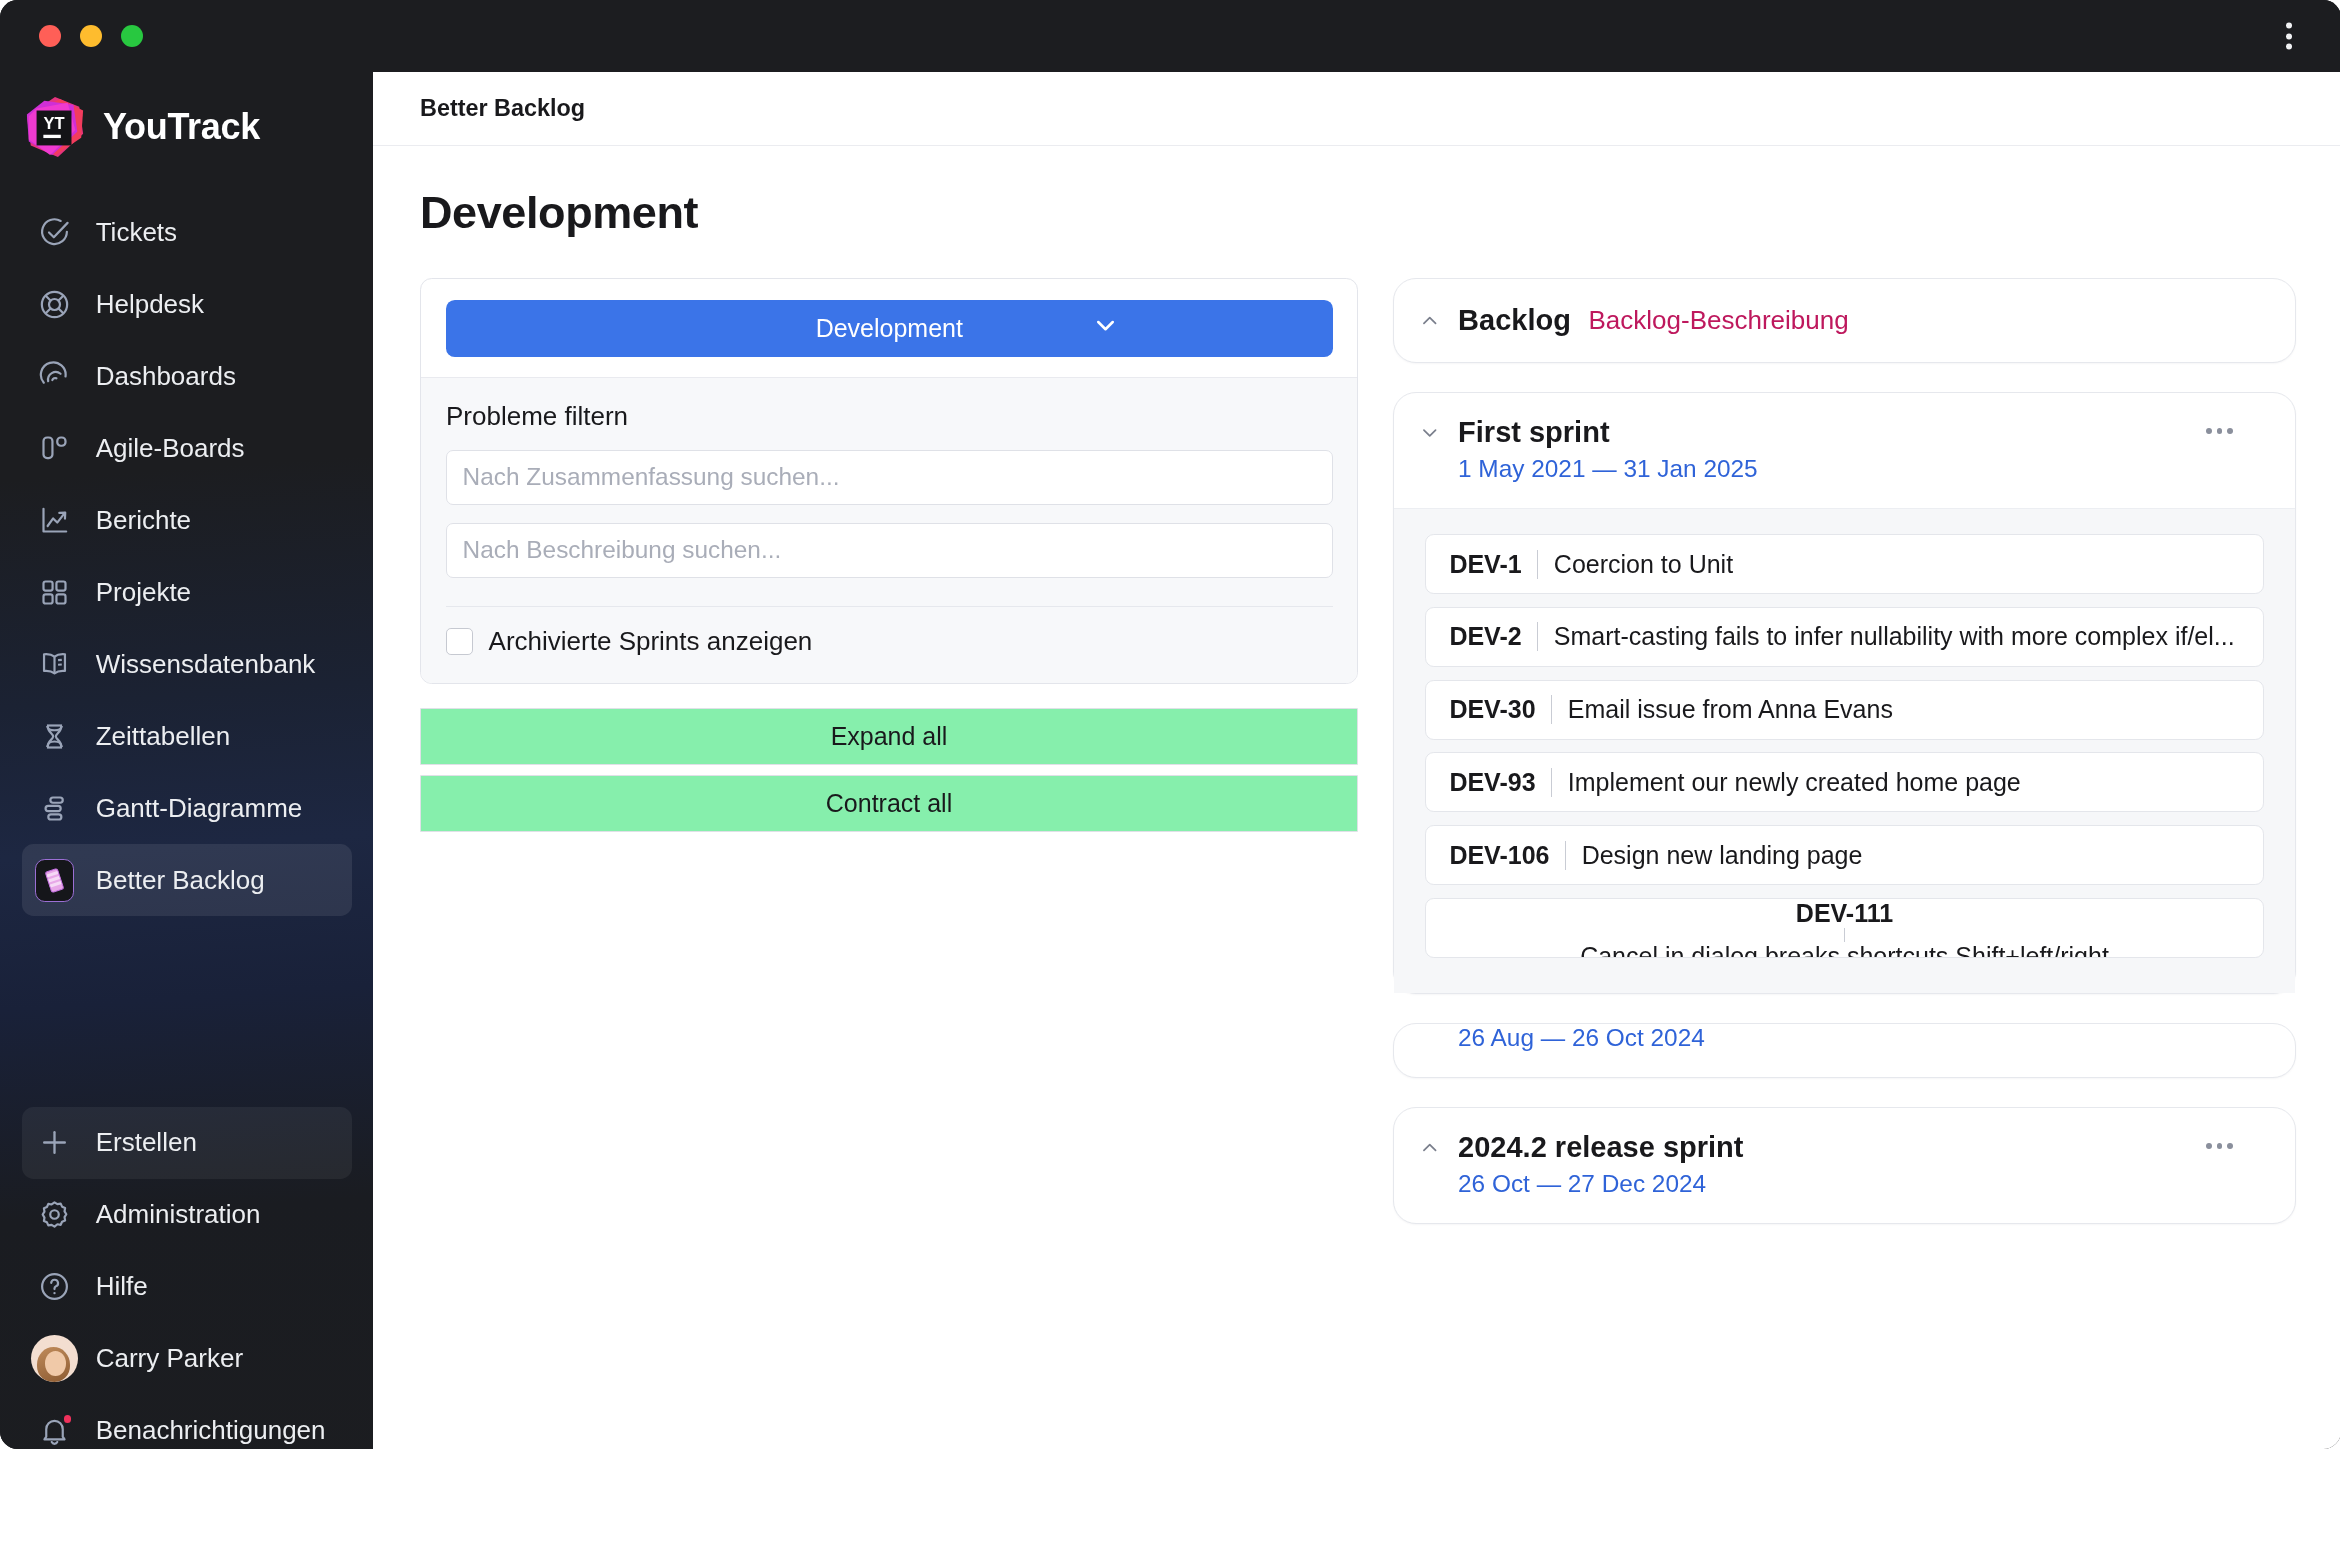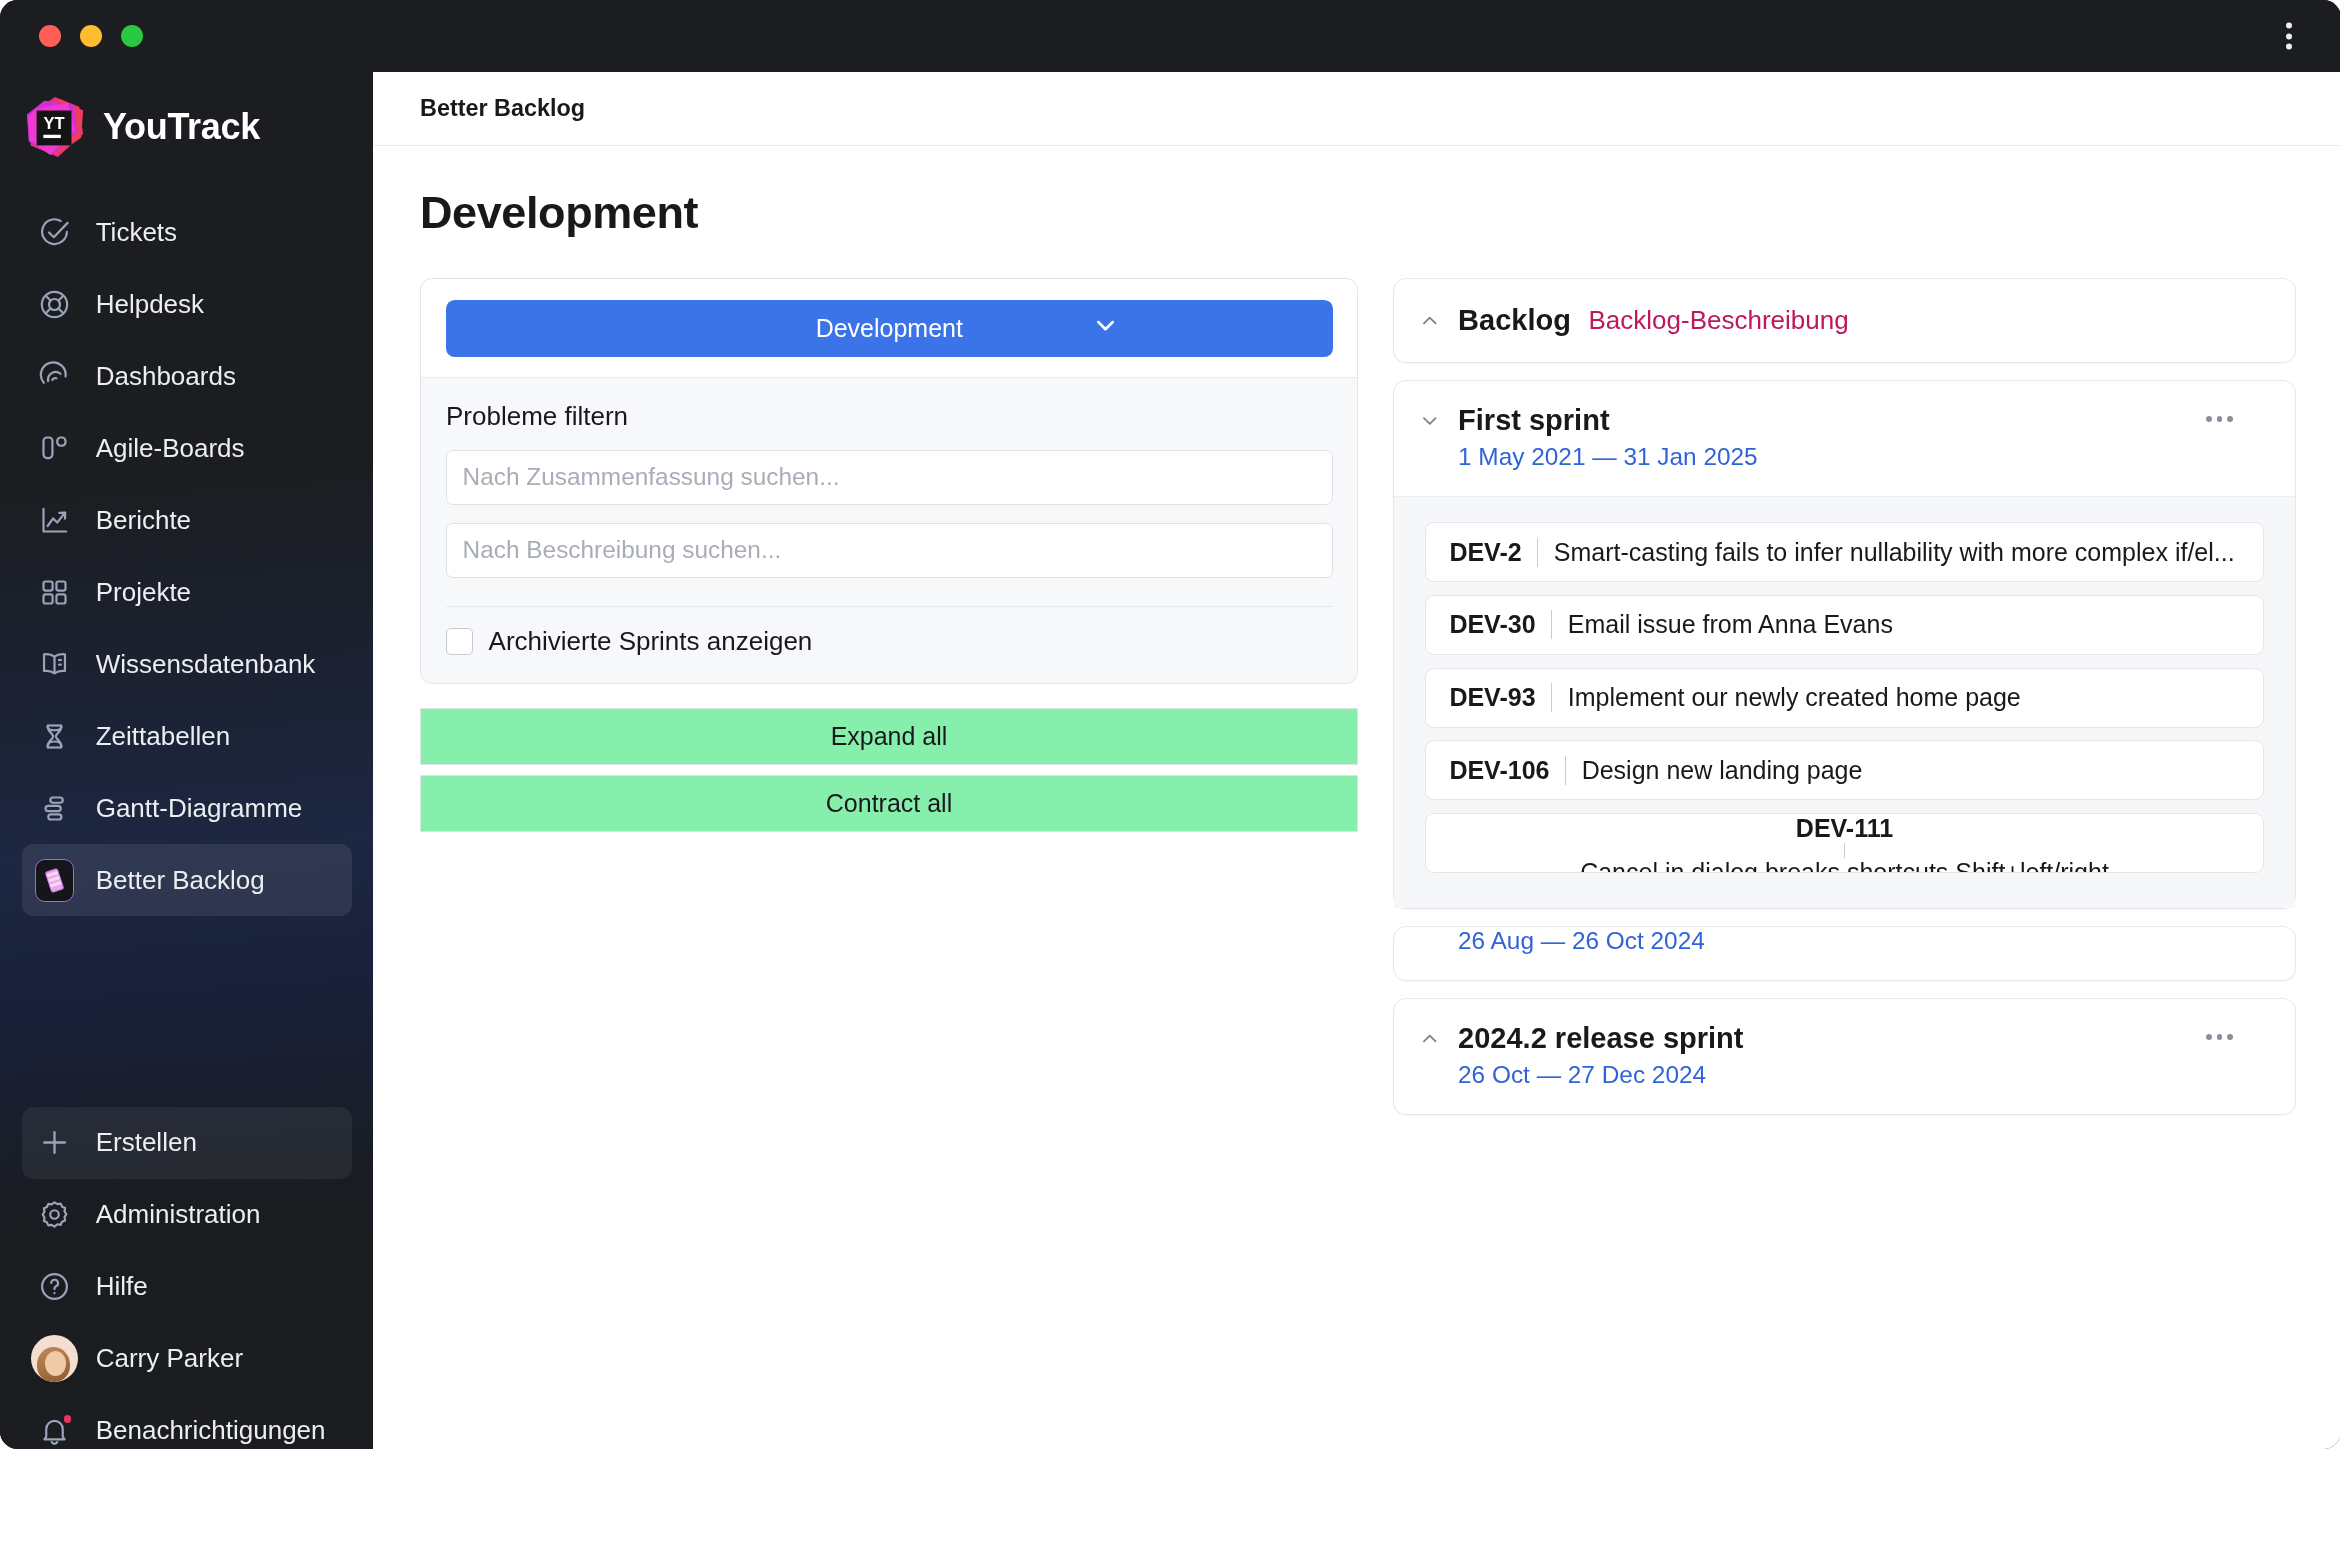--- a/index.html
+++ b/index.html
@@ -192,24 +192,24 @@
     color: #19191c;
     font-family: "Liberation Sans", sans-serif;
     cursor: pointer;
     display: flex; align-items: center; justify-content: center;
   }
   .btn-stack { margin-top: 23.4px; display: flex; flex-direction: column; gap: 10.7px; }
 
   
   .panel-card {
     border: 1px solid #e6e8ed;
-    border-radius: 13px;
+    border-radius: 23px;
     background: #ffffff;
     box-shadow: 0 1px 2px rgba(16,24,40,0.04);
-    margin-bottom: 17px;
+    margin-bottom: 29px;
   }
   .panel-head {
     display: flex; align-items: center; gap: 17.6px;
     padding: 25px 29px 25px 25px;
     position: relative;
   }
   .caret { width: 21.5px; flex: 0 0 21.5px; color: #7a7f8c; display: flex; align-items: center; justify-content: center; cursor: pointer; }
   .panel-title { font-size: 29px; font-weight: 700; color: #19191c; }
   .panel-sub { font-size: 26px; color: #be185d; }
   .kebab {
@@ -547,20 +547,25 @@
                 <i></i>
                 <i></i>
                 <i></i>
               </span>
             </div>
           </div>
           <div class="sprint-dates">1 May 2021 — 31 Jan 2025</div>
 
           <div class="issue-zone">
             <div class="issue-card">
+              <span class="issue-id">DEV-1</span>
+              <span class="issue-bar"></span>
+              <span class="issue-sum">Coercion to Unit</span>
+            </div>
+            <div class="issue-card">
               <span class="issue-id">DEV-2</span>
               <span class="issue-bar"></span>
               <span class="issue-sum">Smart-casting fails to infer nullability with more complex if/el...</span>
             </div>
             <div class="issue-card">
               <span class="issue-id">DEV-30</span>
               <span class="issue-bar"></span>
               <span class="issue-sum">Email issue from Anna Evans</span>
             </div>
             <div class="issue-card">

